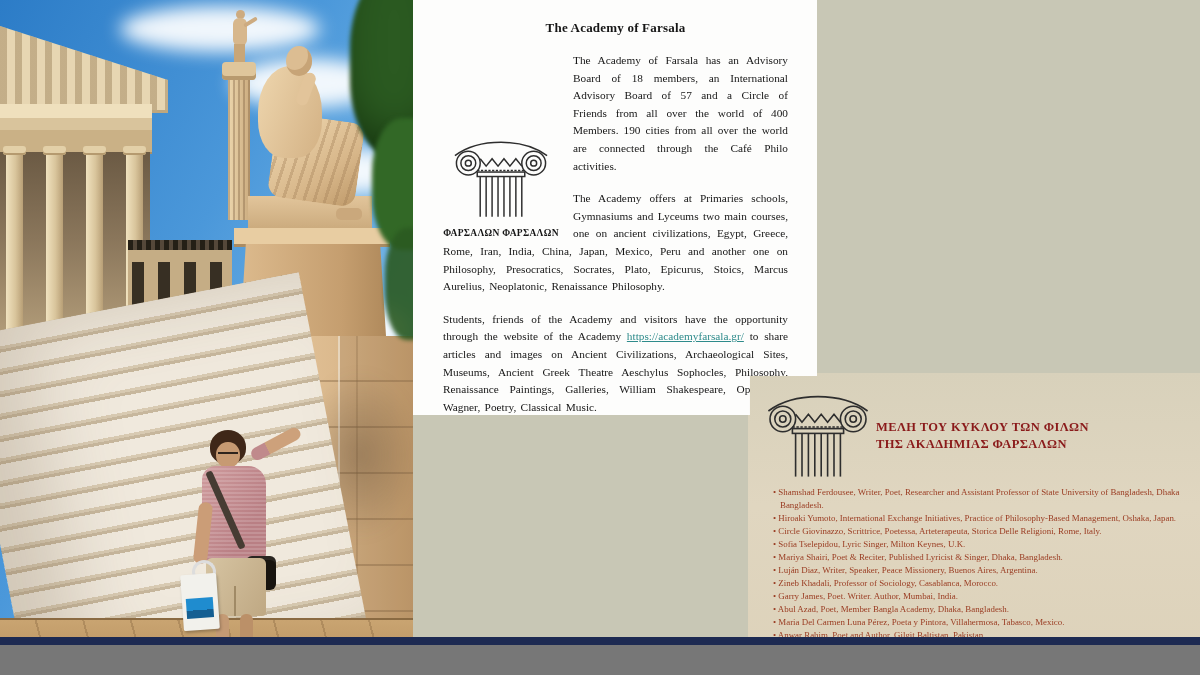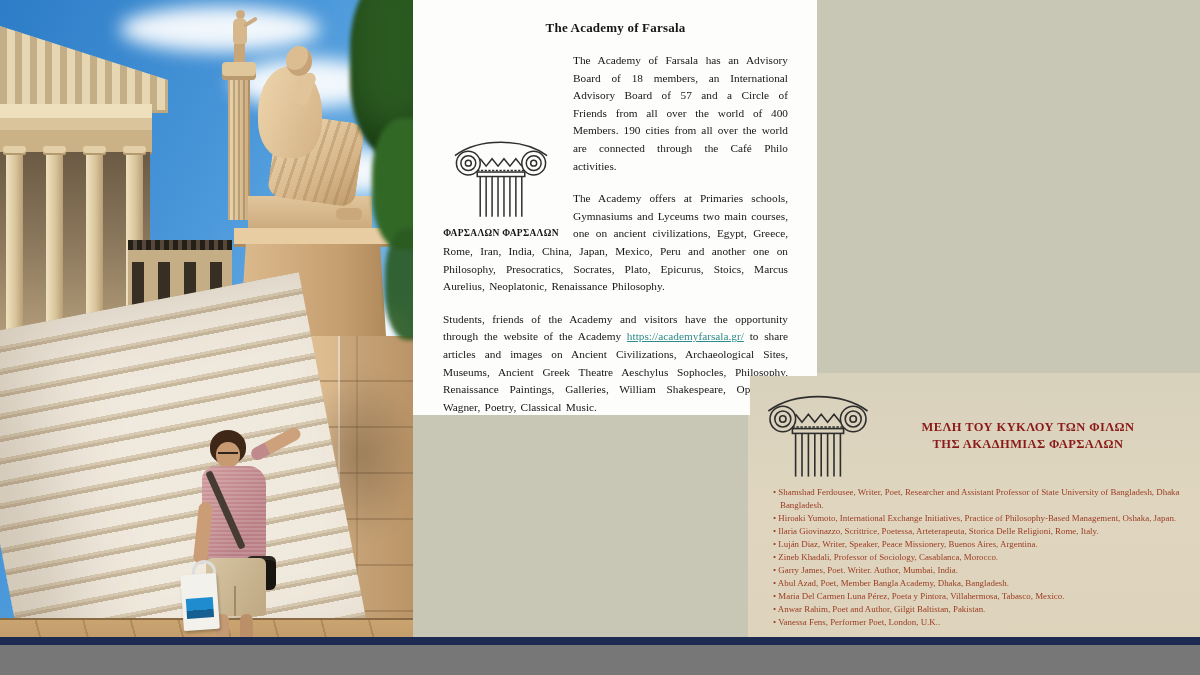--- a/index.html
+++ b/index.html
@@ -136,21 +136,21 @@
   .logo-float{float:left;width:116px;height:186px;display:flex;flex-direction:column;
     justify-content:flex-end;align-items:center;margin-right:14px;}
   .logo-caption{font-size:9.5px;font-weight:bold;letter-spacing:.3px;margin-top:4px;white-space:nowrap;}
   #doc p{margin:0 0 15px 0;font-size:11.3px;line-height:17.6px;text-align:justify;word-spacing:.14em;}
   a.doc-link{color:#2e8b8b;text-decoration:underline;}
 
   
   #panel{position:absolute;left:748px;top:373px;width:452px;height:295px;z-index:2;
     background:linear-gradient(180deg,#d8d1bb,#e0d6c0 45%,#ddd2ba);}
   .panel-logo{position:absolute;left:14px;top:12px;}
-  .panel-title{position:absolute;left:128px;top:46px;width:304px;text-align:center;
+  .panel-title{position:absolute;left:128px;top:46px;width:304px;
     font-weight:bold;font-size:12.5px;line-height:17px;color:#8a1a1a;letter-spacing:.4px;}
   .members{position:absolute;left:20px;top:113px;width:414px;font-size:8.9px;line-height:13px;
     color:#9a3c22;}
   .member{padding-left:12px;text-indent:-7px;}
   .member::before{content:"• ";}
 
   
   #footer{position:absolute;left:0;bottom:0;width:1200px;height:8px;background:#1d2a52;z-index:9;}
 
   .colsvg{stroke:#2e2e2e;fill:none;stroke-width:2;}
@@ -286,21 +286,23 @@
         </g>
       </svg>
     </div>
     <div class="panel-title">
       <div>ΜΕΛΗ ΤΟΥ ΚΥΚΛΟΥ ΤΩΝ ΦΙΛΩΝ</div>
       <div>ΤΗΣ ΑΚΑΔΗΜΙΑΣ ΦΑΡΣΑΛΩΝ</div>
     </div>
     <div class="members">
         <div class="member">Shamshad  Ferdousee, Writer, Poet, Researcher and Assistant Professor of State University of Bangladesh, Dhaka Bangladesh.</div>
         <div class="member">Hiroaki Yumoto, International Exchange Initiatives, Practice of  Philosophy-Based Management, Oshaka, Japan.</div>
-        <div class="member">Ilaria Giovinazzo, Scrittrice, Poetessa, Arteterapeuta, Storica Delle Religioni, Rome, Italy.</div>
+        <div class="member">Circle Giovinazzo, Scrittrice, Poetessa, Arteterapeuta, Storica Delle Religioni, Rome, Italy.</div>
+        <div class="member">Sofia Tselepidou, Lyric Singer, Milton Keynes, U.K.</div>
+        <div class="member">Mariya Shairi, Poet &amp; Reciter, Published Lyricist &amp; Singer, Dhaka, Bangladesh.</div>
         <div class="member">Luján Diaz, Writer, Speaker, Peace Missionery, Buenos Aires, Argentina.</div>
         <div class="member">Zineb Khadali, Professor of Sociology, Casablanca, Morocco.</div>
         <div class="member">Garry James, Poet. Writer. Author, Mumbai, India.</div>
         <div class="member">Abul Azad, Poet, Member Bangla Academy, Dhaka, Bangladesh.</div>
         <div class="member">Maria Del Carmen Luna Pérez, Poeta y Pintora, Villahermosa, Tabasco, Mexico.</div>
         <div class="member">Anwar Rahim, Poet and Author, Gilgit Baltistan,  Pakistan.</div>
         <div class="member">Vanessa Fens, Performer Poet, London, U.K..</div>
       </div>
   </div>
 

